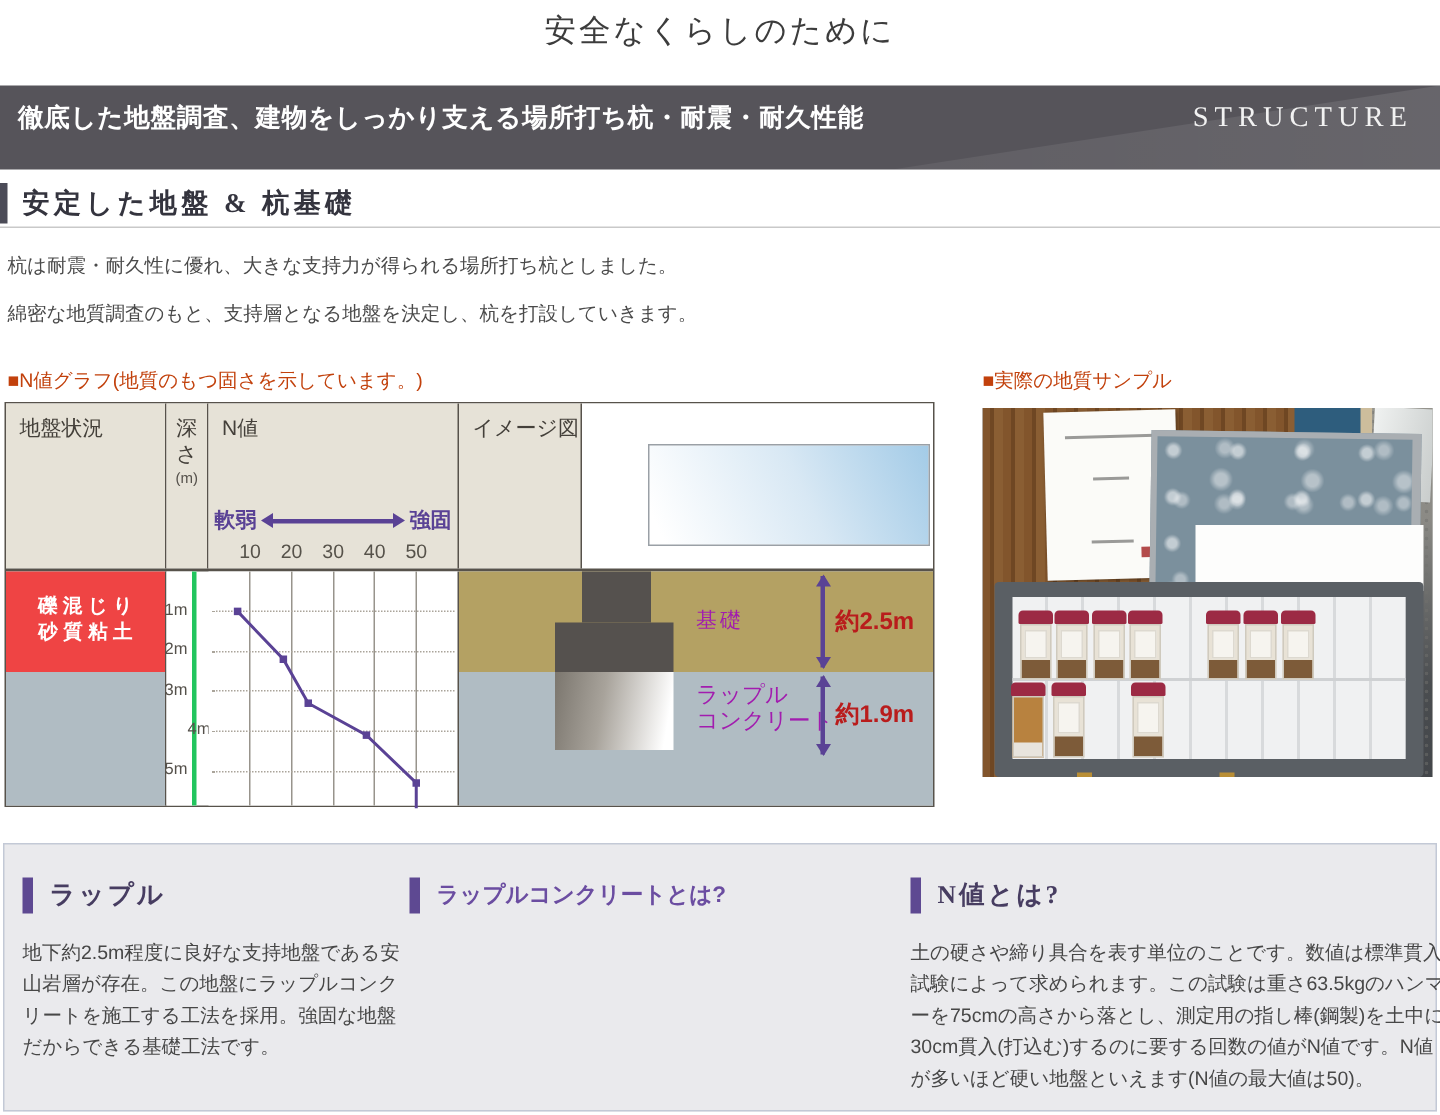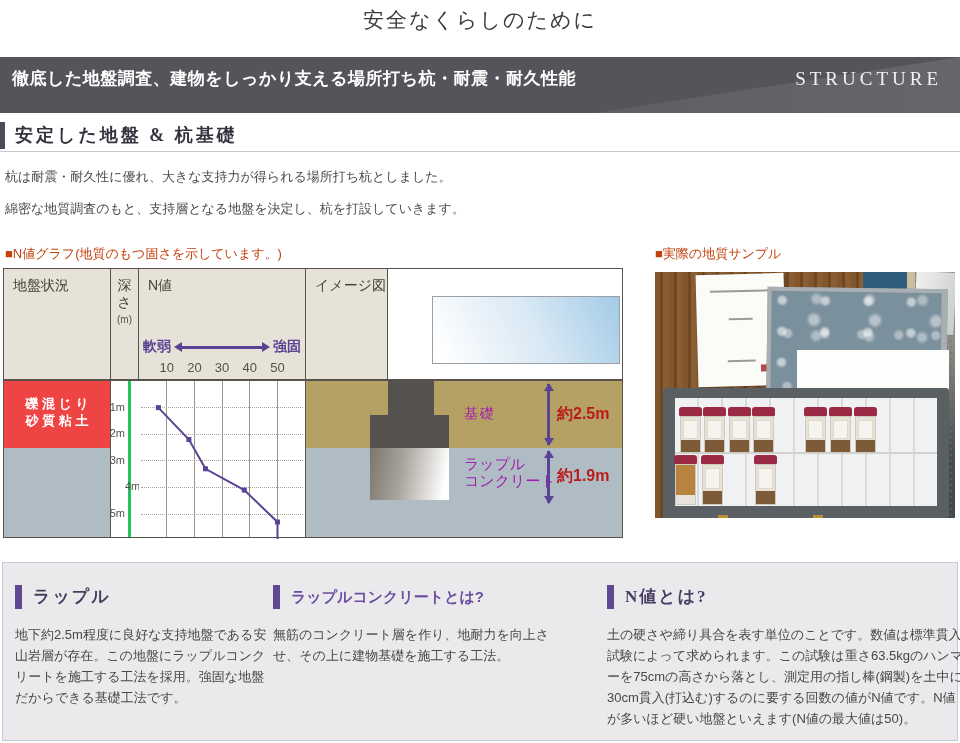--- a/index.html
+++ b/index.html
@@ -368,21 +368,20 @@
     </div>
   </div>
 
   <div class="info-box">
     <div class="info-col col-1">
       <div class="mini-head">ラップル</div>
       <div class="info-body">地下約2.5m程度に良好な支持地盤である安山岩層が存在。この地盤にラップルコンクリートを施工する工法を採用。強固な地盤だからできる基礎工法です。</div>
     </div>
     <div class="info-col col-2">
       <div class="mini-head mini-head--sans">ラップルコンクリートとは?</div>
-      <div class="info-body">無筋のコンクリート層を作り、地耐力を向上させ、その上に建物基礎を施工する工法。</div>
     </div>
     <div class="info-col col-3">
       <div class="mini-head">N値とは?</div>
       <div class="info-body">土の硬さや締り具合を表す単位のことです。数値は標準貫入試験によって求められます。この試験は重さ63.5kgのハンマーを75cmの高さから落とし、測定用の指し棒(鋼製)を土中に30cm貫入(打込む)するのに要する回数の値がN値です。N値が多いほど硬い地盤といえます(N値の最大値は50)。</div>
     </div>
   </div>
 
 </div>
 
 </body></html>

